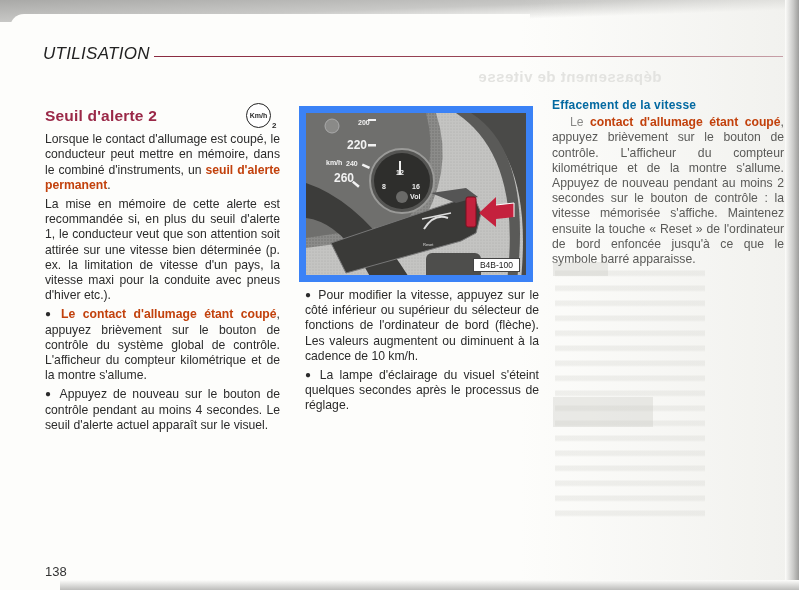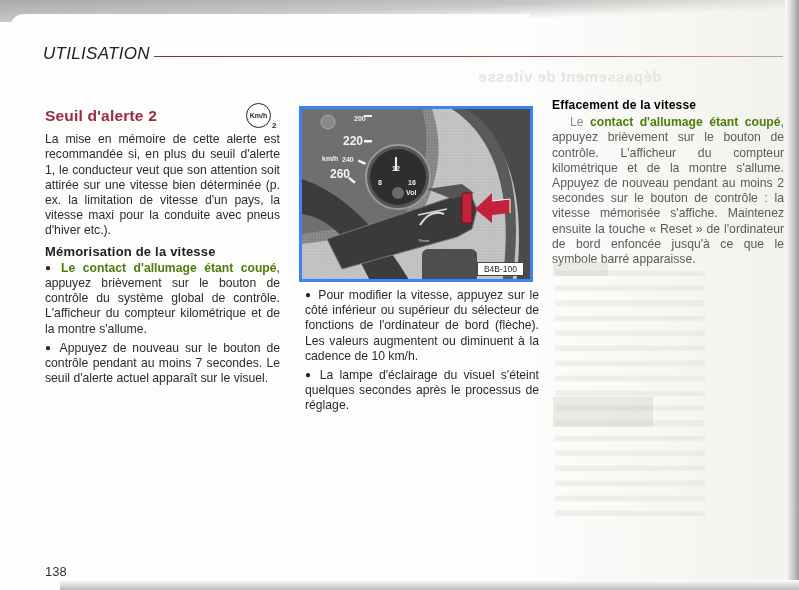--- a/index.html
+++ b/index.html
@@ -55,37 +55,37 @@
   .col2 { left: 305px; top: 288px; width: 234px; }
   .col3 { left: 552px; top: 98px; width: 232px; color: #3a3a3a; }
   h2.sec-title {
     font-size: 15.5px; font-weight: bold; color: #9a2847; margin-bottom: 9px;
     letter-spacing: 0.2px;
   }
   h3.sub-title {
     font-size: 13px; font-weight: bold; color: #222; margin: 5px 0 2px 0;
     letter-spacing: 0.2px;
   }
-  .col3 h3.sub-title { font-size: 12px; color: #000000; margin: 0 0 2px 0; }
+  .col3 h3.sub-title { font-size: 12px; color: #0369a1; margin: 0 0 2px 0; }
   .bullet::before {
     content: "\25CF"; font-size: 10px; margin-right: 6px; position: relative; top: -1px;
   }
-  b { font-weight: bold; color: #4d7c0f; }
+  b { font-weight: bold; color: #c2410c; }
   .kmh-badge {
     position: absolute; left: 246px; top: 103px; width: 25px; height: 25px;
     border: 1.2px solid #222; border-radius: 50%;
     font-size: 7px; font-weight: bold; display: flex; align-items: center; justify-content: center;
     background: #fff;
   }
   .kmh-sub {
     position: absolute; left: 272px; top: 121px; font-size: 8px; font-weight: bold;
   }
   .figure {
     position: absolute; left: 299px; top: 106px; width: 234px; height: 176px;
-    background: #d9d9d7; border: 3px solid #3b82f6; overflow: hidden;
+    background: #d9d9d7; border: 7px solid #3b82f6; overflow: hidden;
   }
   .figure svg { display: block; }
   .fig-label {
     position: absolute; right: 6px; bottom: 3px;
     background: #fff; border: 1px solid #444; font-size: 8.5px;
     padding: 1px 6px; color: #222;
   }
   .page-number {
     position: absolute; left: 45px; top: 564px; font-size: 13px; color: #333;
   }
@@ -108,24 +108,24 @@
 
 <div class="header">
   <span class="header-title">UTILISATION</span>
   <span class="header-rule"></span>
 </div>
 
 <div class="ghost-text">dépassement de vitesse</div>
 
 <div class="col col1">
   <h2 class="sec-title">Seuil d'alerte 2</h2>
+  <p><span>Lorsque le contact d'allumage est coupé, le conducteur peut mettre en mémoire, dans le combiné d'instruments, un </span><b>seuil d'alerte permanent</b><span>.</span></p>
   <p>La mise en mémoire de cette alerte est recommandée si, en plus du seuil d'alerte 1, le conducteur veut que son attention soit attirée sur une vitesse bien déterminée (p. ex. la limitation de vitesse d'un pays, la vitesse maxi pour la conduite avec pneus d'hiver etc.).</p>
-  <h3 class="sub-title">Mémorisation de la vitesse</h3>
   <p class="bullet"><b>Le contact d'allumage étant coupé</b><span>, appuyez brièvement sur le bouton de contrôle du système global de contrôle. L'afficheur du compteur kilométrique et de la montre s'allume.</span></p>
-  <p class="bullet">Appuyez de nouveau sur le bouton de contrôle pendant au moins 7 secondes. Le seuil d'alerte actuel apparaît sur le visuel.</p>
+  <p class="bullet">Appuyez de nouveau sur le bouton de contrôle pendant au moins 4 secondes. Le seuil d'alerte actuel apparaît sur le visuel.</p>
 </div>
 
 <div class="kmh-badge">
     <span>Km/h</span>
   </div>
 <span class="kmh-sub">2</span>
 
 <div class="figure">
   <svg width="234" height="176" viewBox="0 0 234 176">
     <defs>

